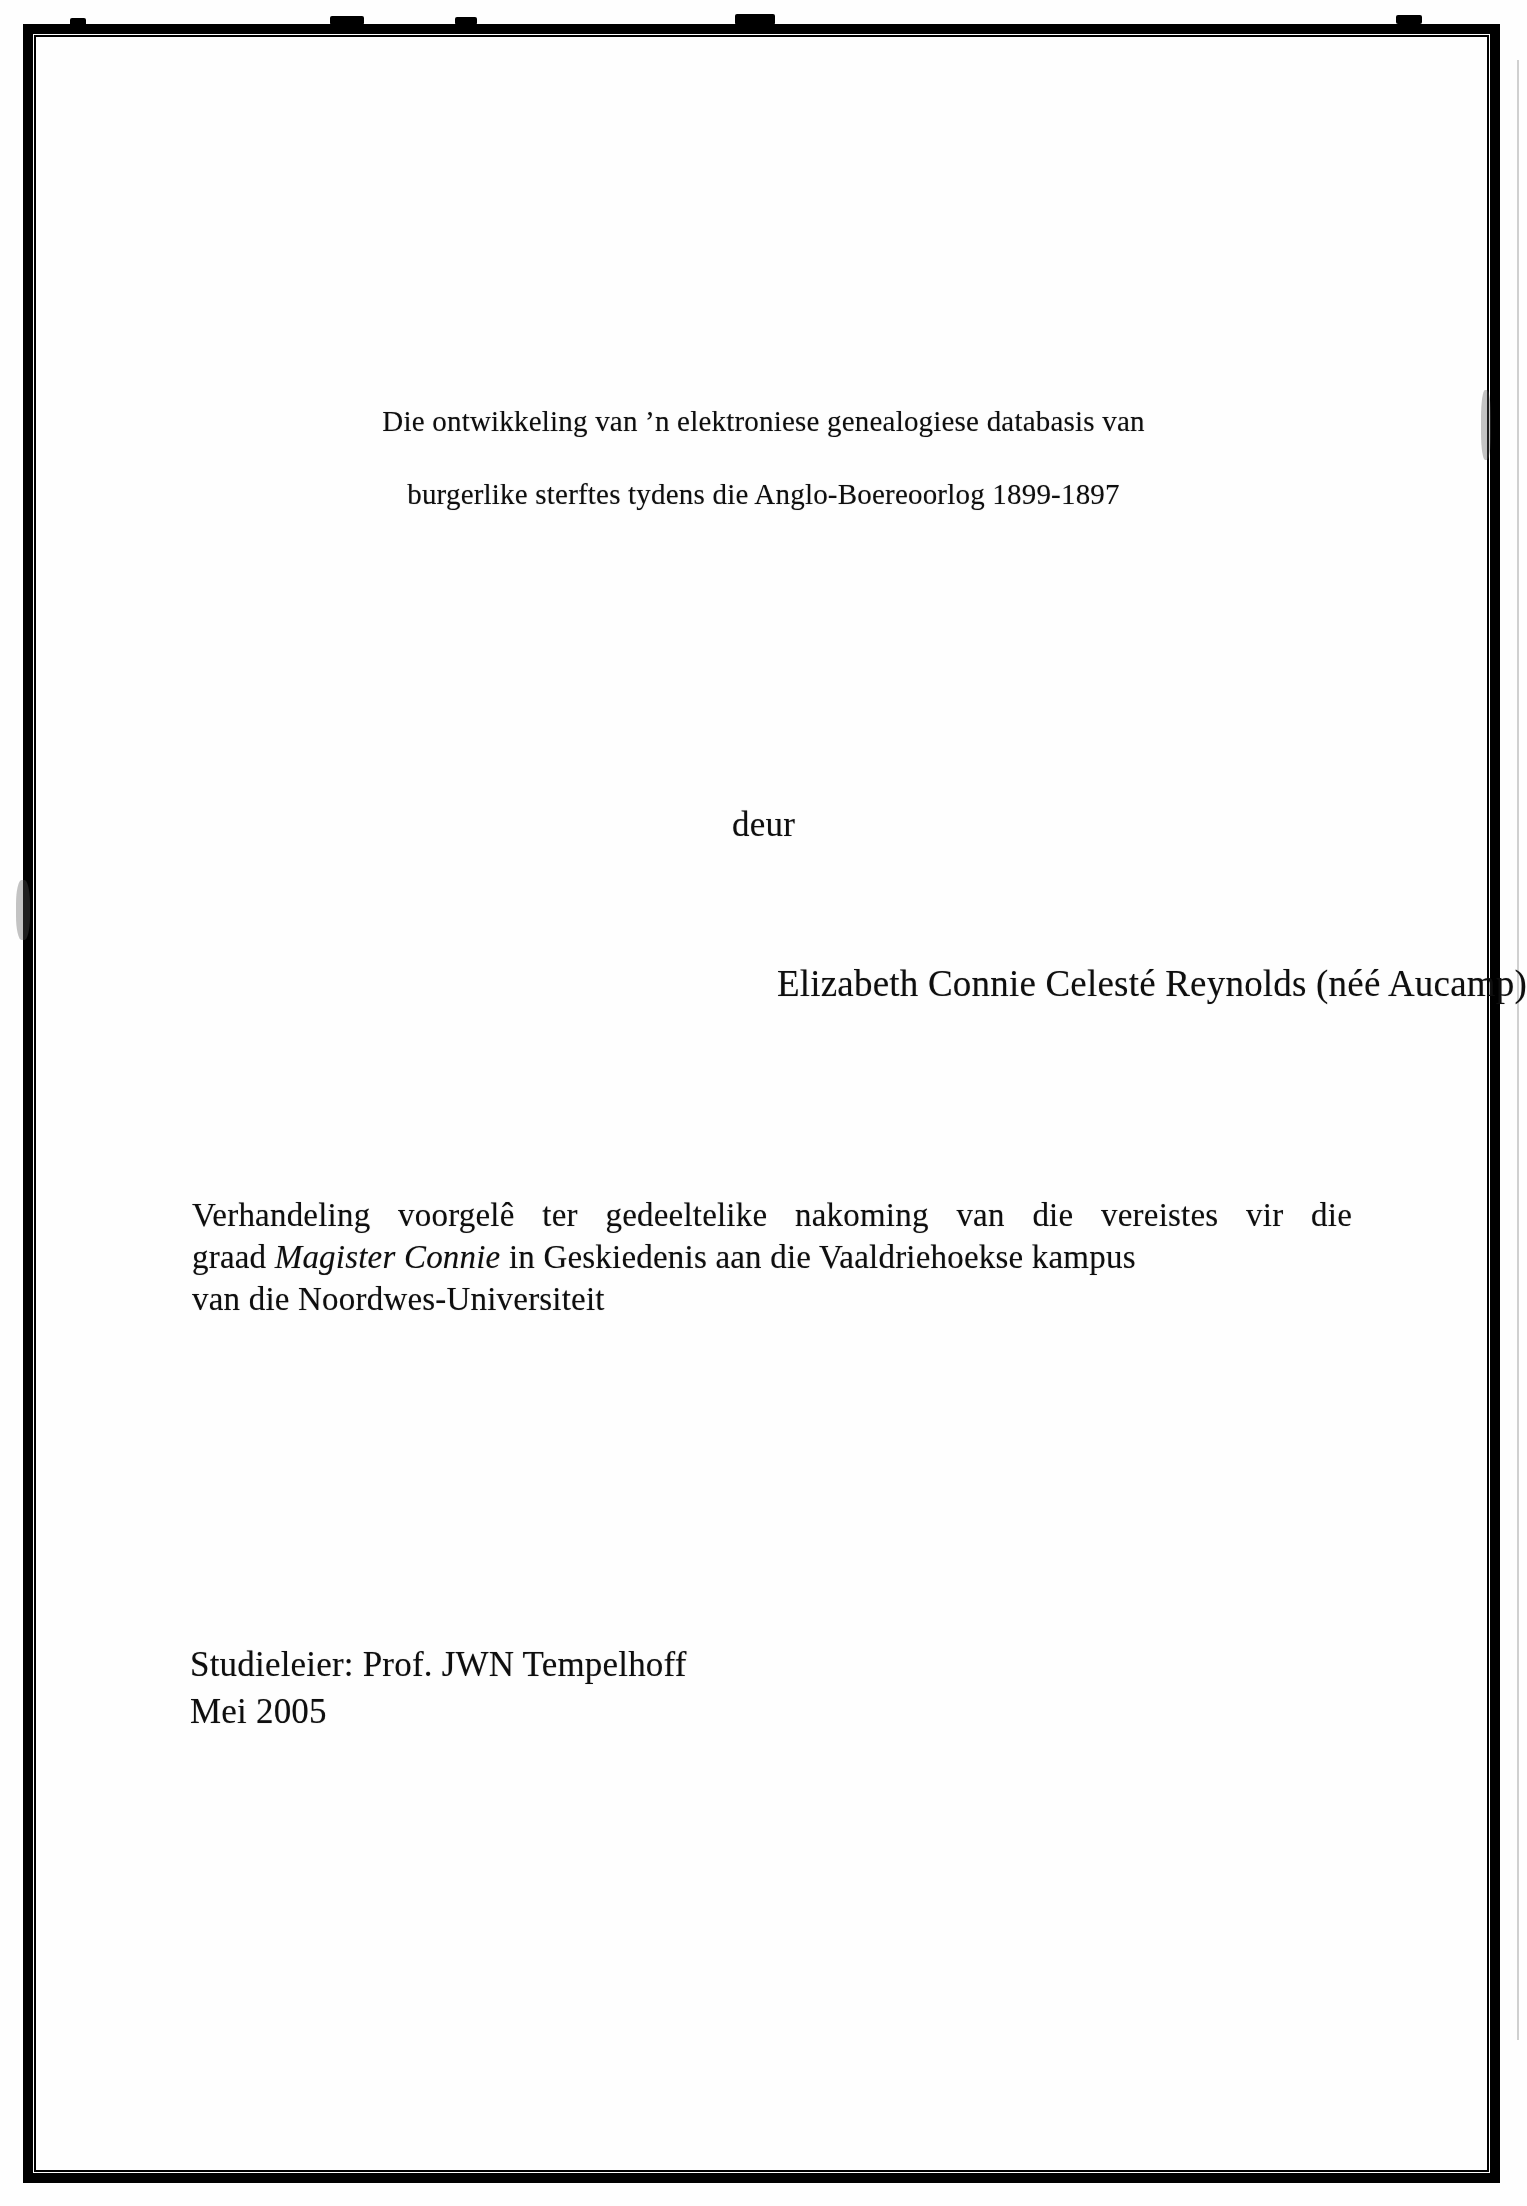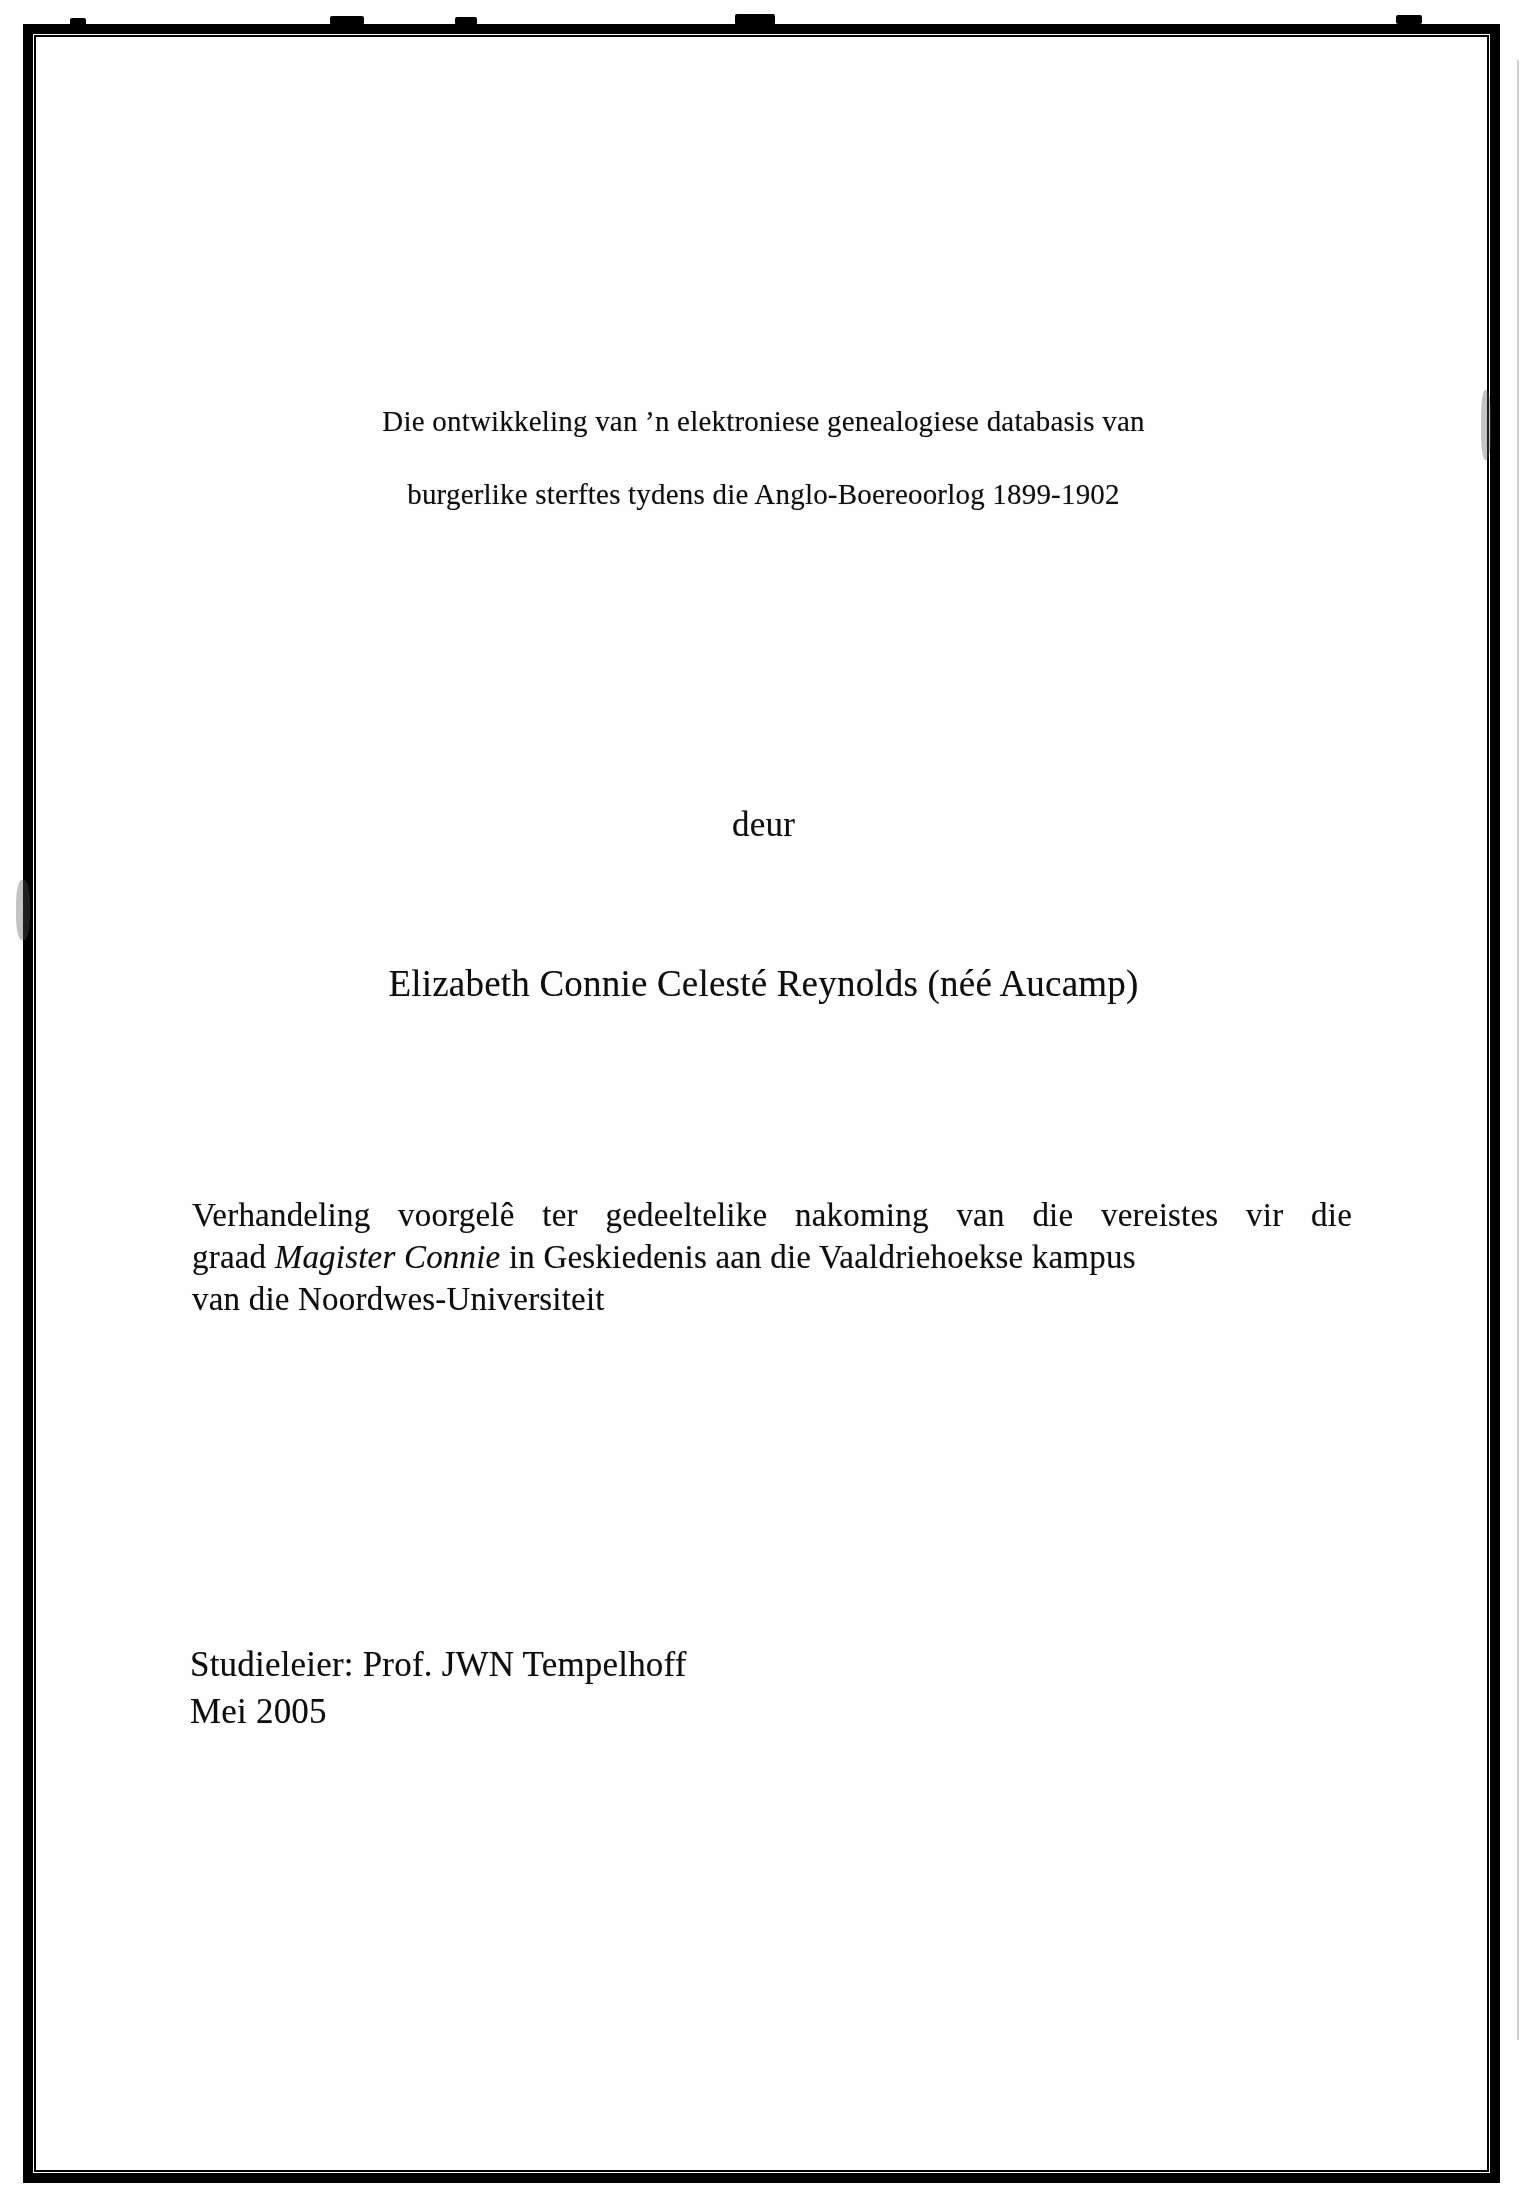--- a/index.html
+++ b/index.html
@@ -58,21 +58,21 @@
   }
   .byline {
     left: 0;
     width: 1527px;
     text-align: center;
     font-size: 35px;
   }
   .author {
     left: 0;
     width: 1527px;
-    text-align: center;
+    text-align: right;
     font-size: 37px;
   }
   .statement {
     left: 192px;
     top: 1194px;
     width: 1160px;
     font-size: 33px;
     line-height: 42px;
   }
   .statement .line-justify {
@@ -137,21 +137,21 @@
   <div class="artifact" style="left:330px; top:16px; width:34px; height:9px;"></div>
   <div class="artifact" style="left:455px; top:17px; width:22px; height:8px;"></div>
   <div class="artifact" style="left:735px; top:14px; width:40px; height:11px;"></div>
   <div class="artifact" style="left:1396px; top:15px; width:26px; height:9px;"></div>
   <div class="artifact" style="left:70px; top:18px; width:16px; height:9px;"></div>
   <div class="smudge" style="left:16px; top:880px; width:14px; height:60px;"></div>
   <div class="smudge" style="left:1481px; top:390px; width:10px; height:70px;"></div>
   <div class="edge-line-right"></div>
 
   <h1 class="txt title" style="top:405px;">Die ontwikkeling van ’n elektroniese genealogiese databasis van</h1>
-  <h1 class="txt title" style="top:478px;">burgerlike sterftes tydens die Anglo-Boereoorlog 1899-1902</h1>
+  <h1 class="txt title" style="top:478px;">burgerlike sterftes tydens die Anglo-Boereoorlog 1899-1897</h1>
 
   <div class="txt byline" style="top:805px;">deur</div>
 
   <div class="txt author" style="top:962px;">Elizabeth Connie Celesté Reynolds (néé Aucamp)</div>
 
   <div class="txt statement">
     <div class="line-justify">Verhandeling voorgelê ter gedeeltelike nakoming van die vereistes vir die</div>
     <div>
       <span>graad </span><span class="italic">Magister Connie</span><span> in Geskiedenis aan die Vaaldriehoekse kampus</span>
     </div>

